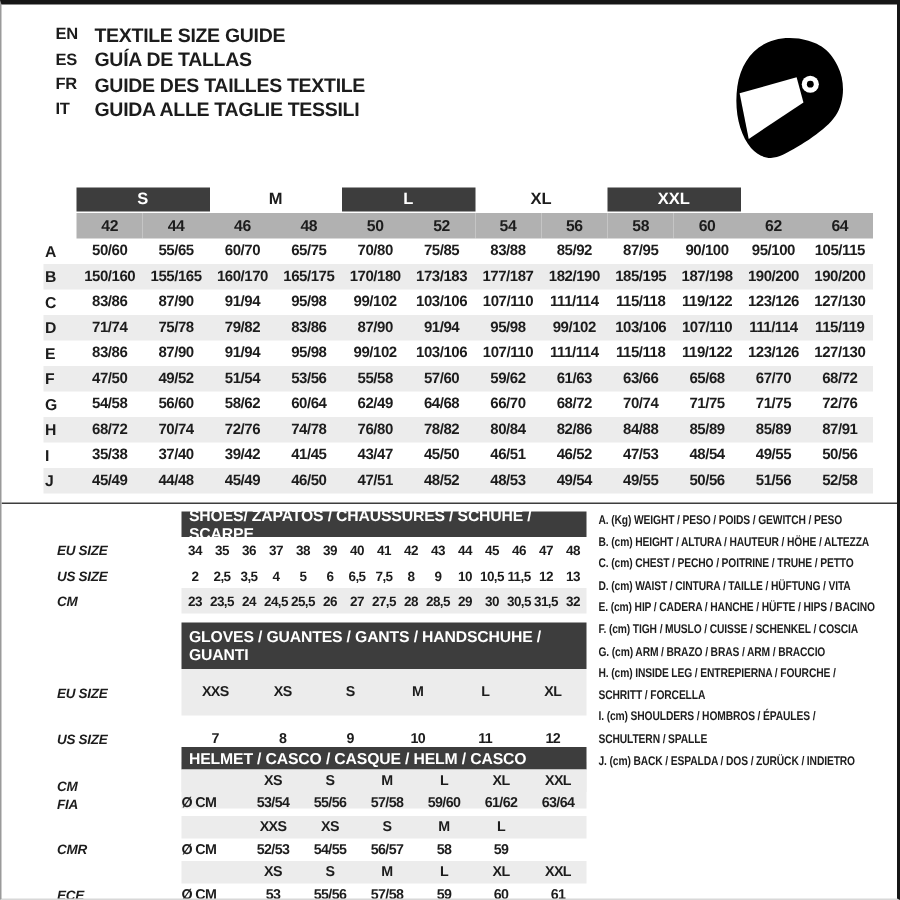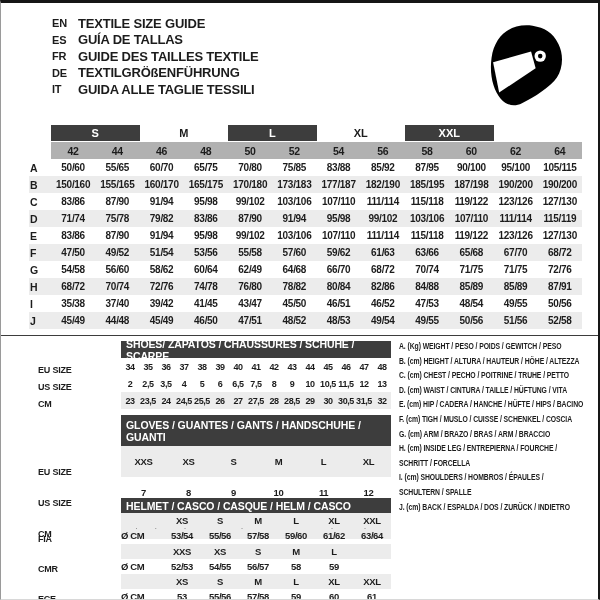--- a/index.html
+++ b/index.html
@@ -8,21 +8,21 @@
   *{margin:0;padding:0;box-sizing:border-box;}
   html,body{width:600px;height:600px;}
   body{
     position:relative;width:600px;height:600px;background:#fff;
     font-family:"Liberation Sans","DejaVu Sans",sans-serif;color:var(--ink);
     border-top:3px solid #161616;border-right:2px solid #161616;
     border-left:1px solid #9a9a9a;border-bottom:1px solid #d8d8d8;
     overflow:hidden;
   }
   
-  .langs{position:absolute;left:51px;top:12px;}
+  .langs{position:absolute;left:36px;top:12px;}
   .lang-row{display:flex;height:16.5px;align-items:center;}
   .lang-code{width:26px;font-size:11px;font-weight:bold;letter-spacing:-0.2px;}
   .lang-title{font-size:13px;font-weight:bold;letter-spacing:-0.2px;}
   
   .logo{position:absolute;left:486px;top:20px;width:76px;height:86px;}
   
   .maintable{position:absolute;left:28px;top:121px;width:553px;}
   .mrow{display:grid;grid-template-columns:22px repeat(12,1fr);height:17px;align-items:center;}
   .mrow.head{height:18px;}
   .grp{grid-column:span 2;height:16px;line-height:16px;text-align:center;
@@ -34,21 +34,21 @@
   .band .cell{background:var(--band);font-size:10.5px;}
   .stripe{background:var(--stripe);}
   
   .sep{position:absolute;left:0;top:332px;width:600px;height:1px;background:#3d3d3d;}
   
   .section{position:absolute;left:37px;width:353px;}
   .sec-shoes{top:338px;}
   .sec-gloves{top:412px;}
   .sec-helmet{top:475px;margin-top:20px;}
   .srow{display:flex;align-items:stretch;gap:27px;}
-  .gut{width:56px;flex:none;display:flex;align-items:flex-end;}
+  .gut{width:56px;flex:none;display:flex;align-items:center;font-style:italic;}
   .gut-label{font-size:9px;font-weight:bold;letter-spacing:-0.2px;}
   .bar{flex:1;background:var(--bar);color:#fff;font-size:10.5px;font-weight:bold;
        letter-spacing:-0.1px;padding-left:5px;display:flex;align-items:center;}
   .sec-shoes .srow{height:17px;}
   .sec-gloves .srow{height:31px;}
   .sec-helmet .srow{height:15.2px;}
   .cells{flex:1;display:grid;align-items:center;}
   .cells.cols-15{grid-template-columns:repeat(15,1fr);}
   .cells.cols-6{grid-template-columns:repeat(6,1fr);}
   .cells.cols-helmet{grid-template-columns:42px repeat(6,1fr);}
@@ -71,24 +71,20 @@
     <span class="lang-code">EN</span>
     <span class="lang-title">TEXTILE SIZE GUIDE</span>
   </div>
   <div class="lang-row">
     <span class="lang-code">ES</span>
     <span class="lang-title">GUÍA DE TALLAS</span>
   </div>
   <div class="lang-row">
     <span class="lang-code">FR</span>
     <span class="lang-title">GUIDE DES TAILLES TEXTILE</span>
-  </div>
-  <div class="lang-row">
-    <span class="lang-code">DE</span>
-    <span class="lang-title">TEXTILGRÖßENFÜHRUNG</span>
   </div>
   <div class="lang-row">
     <span class="lang-code">IT</span>
     <span class="lang-title">GUIDA ALLE TAGLIE TESSILI</span>
   </div>
 </div>
 
 <div class="logo">
   <svg viewBox="0 0 100 110" width="76" height="86" aria-hidden="true">
     <path fill="#000" d="M60,2 C30,-2 10,16 6,44 C3,66 8,86 18,98 C26,107 36,109 46,104 C62,96 84,82 92,70 C100,58 101,40 94,26 C86,10 76,5 60,2 Z"></path>

